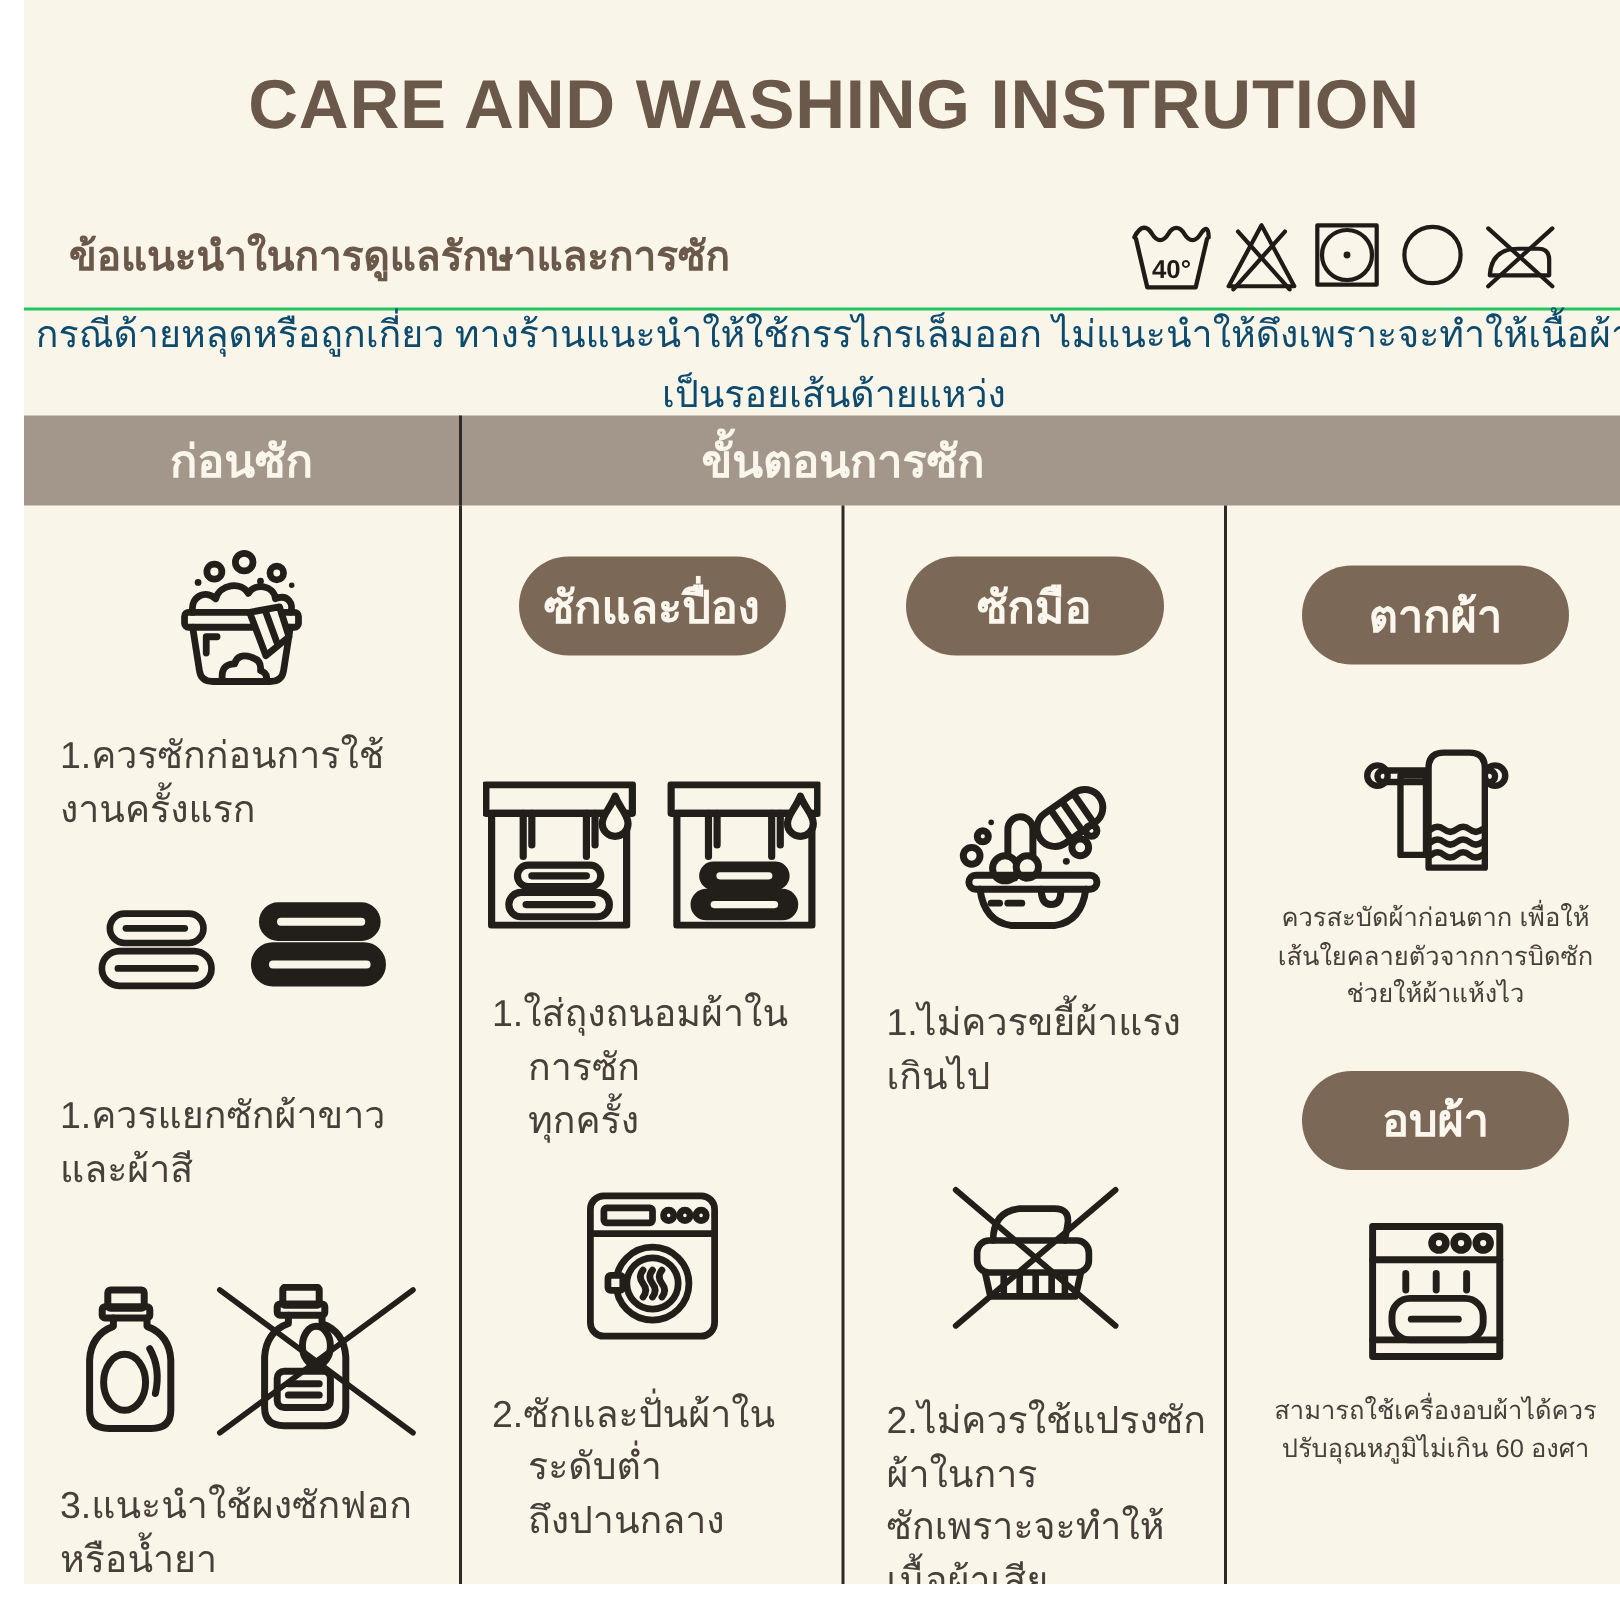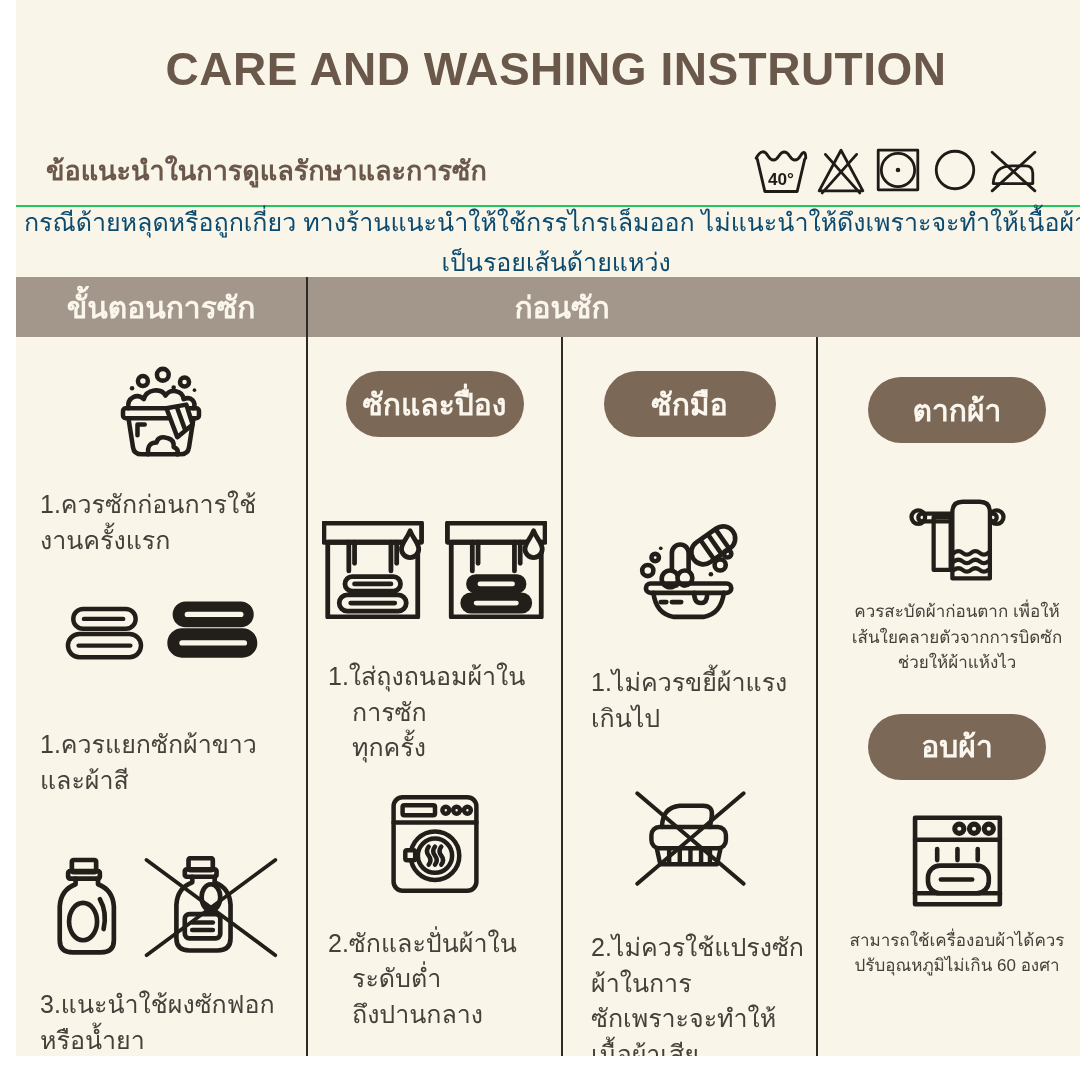--- a/index.html
+++ b/index.html
@@ -114,22 +114,22 @@
         <line x1="45" y1="7" x2="4" y2="44"></line>
       </svg>
     </div>
   </div>
 
   <div class="notice-row">
     <div class="notice">กรณีด้ายหลุดหรือถูกเกี่ยว ทางร้านแนะนำให้ใช้กรรไกรเล็มออก ไม่แนะนำให้ดึงเพราะจะทำให้เนื้อผ้าเป็นรอยเส้นด้ายแหว่ง</div>
   </div>
 
   <div class="grid-header">
+    <div class="th">ก่อนซัก</div>
     <div class="th">ขั้นตอนการซัก</div>
-    <div class="th">ก่อนซัก</div>
   </div>
 
   <div class="grid-body">
 
     <div class="col col-before">
       <svg class="ic" viewBox="0 0 120 115" width="110" height="104" style="margin-top:26px">
         <circle cx="40" cy="20" r="5.5"></circle>
           <circle cx="62" cy="13" r="6.5"></circle>
           <circle cx="86" cy="21" r="5"></circle>
         <circle class="dot" cx="28" cy="28" r="2.5"></circle>

